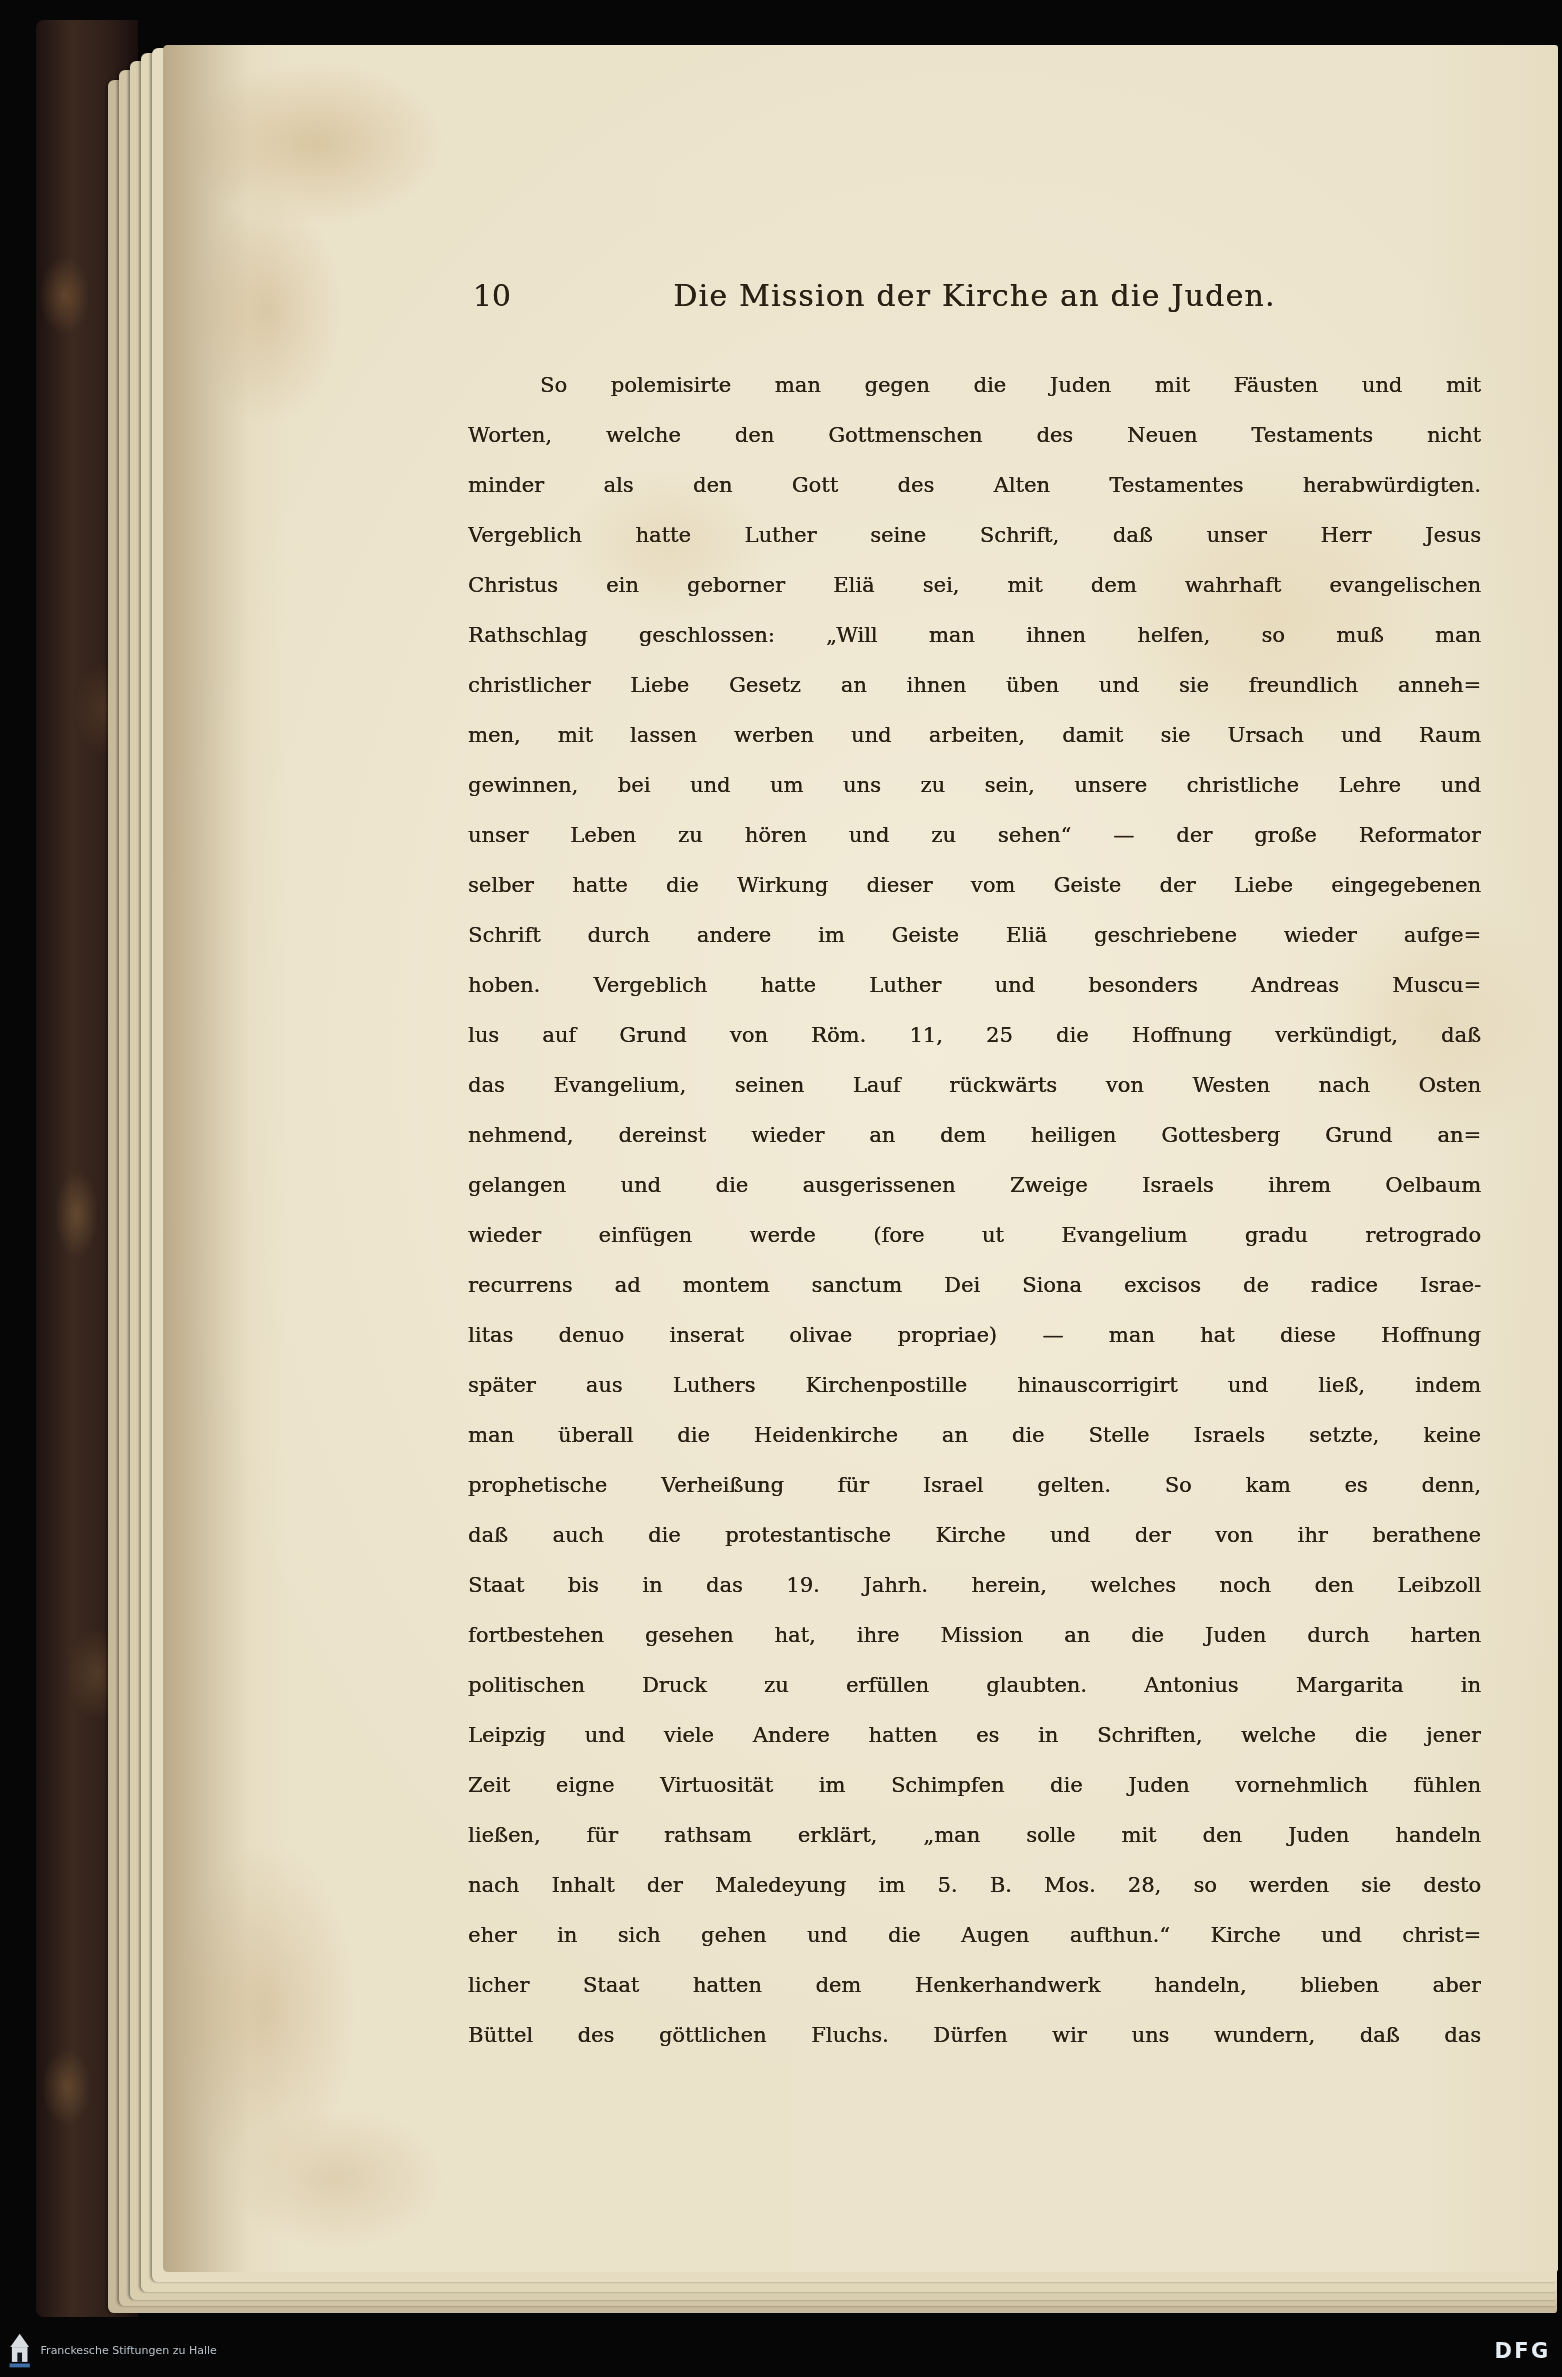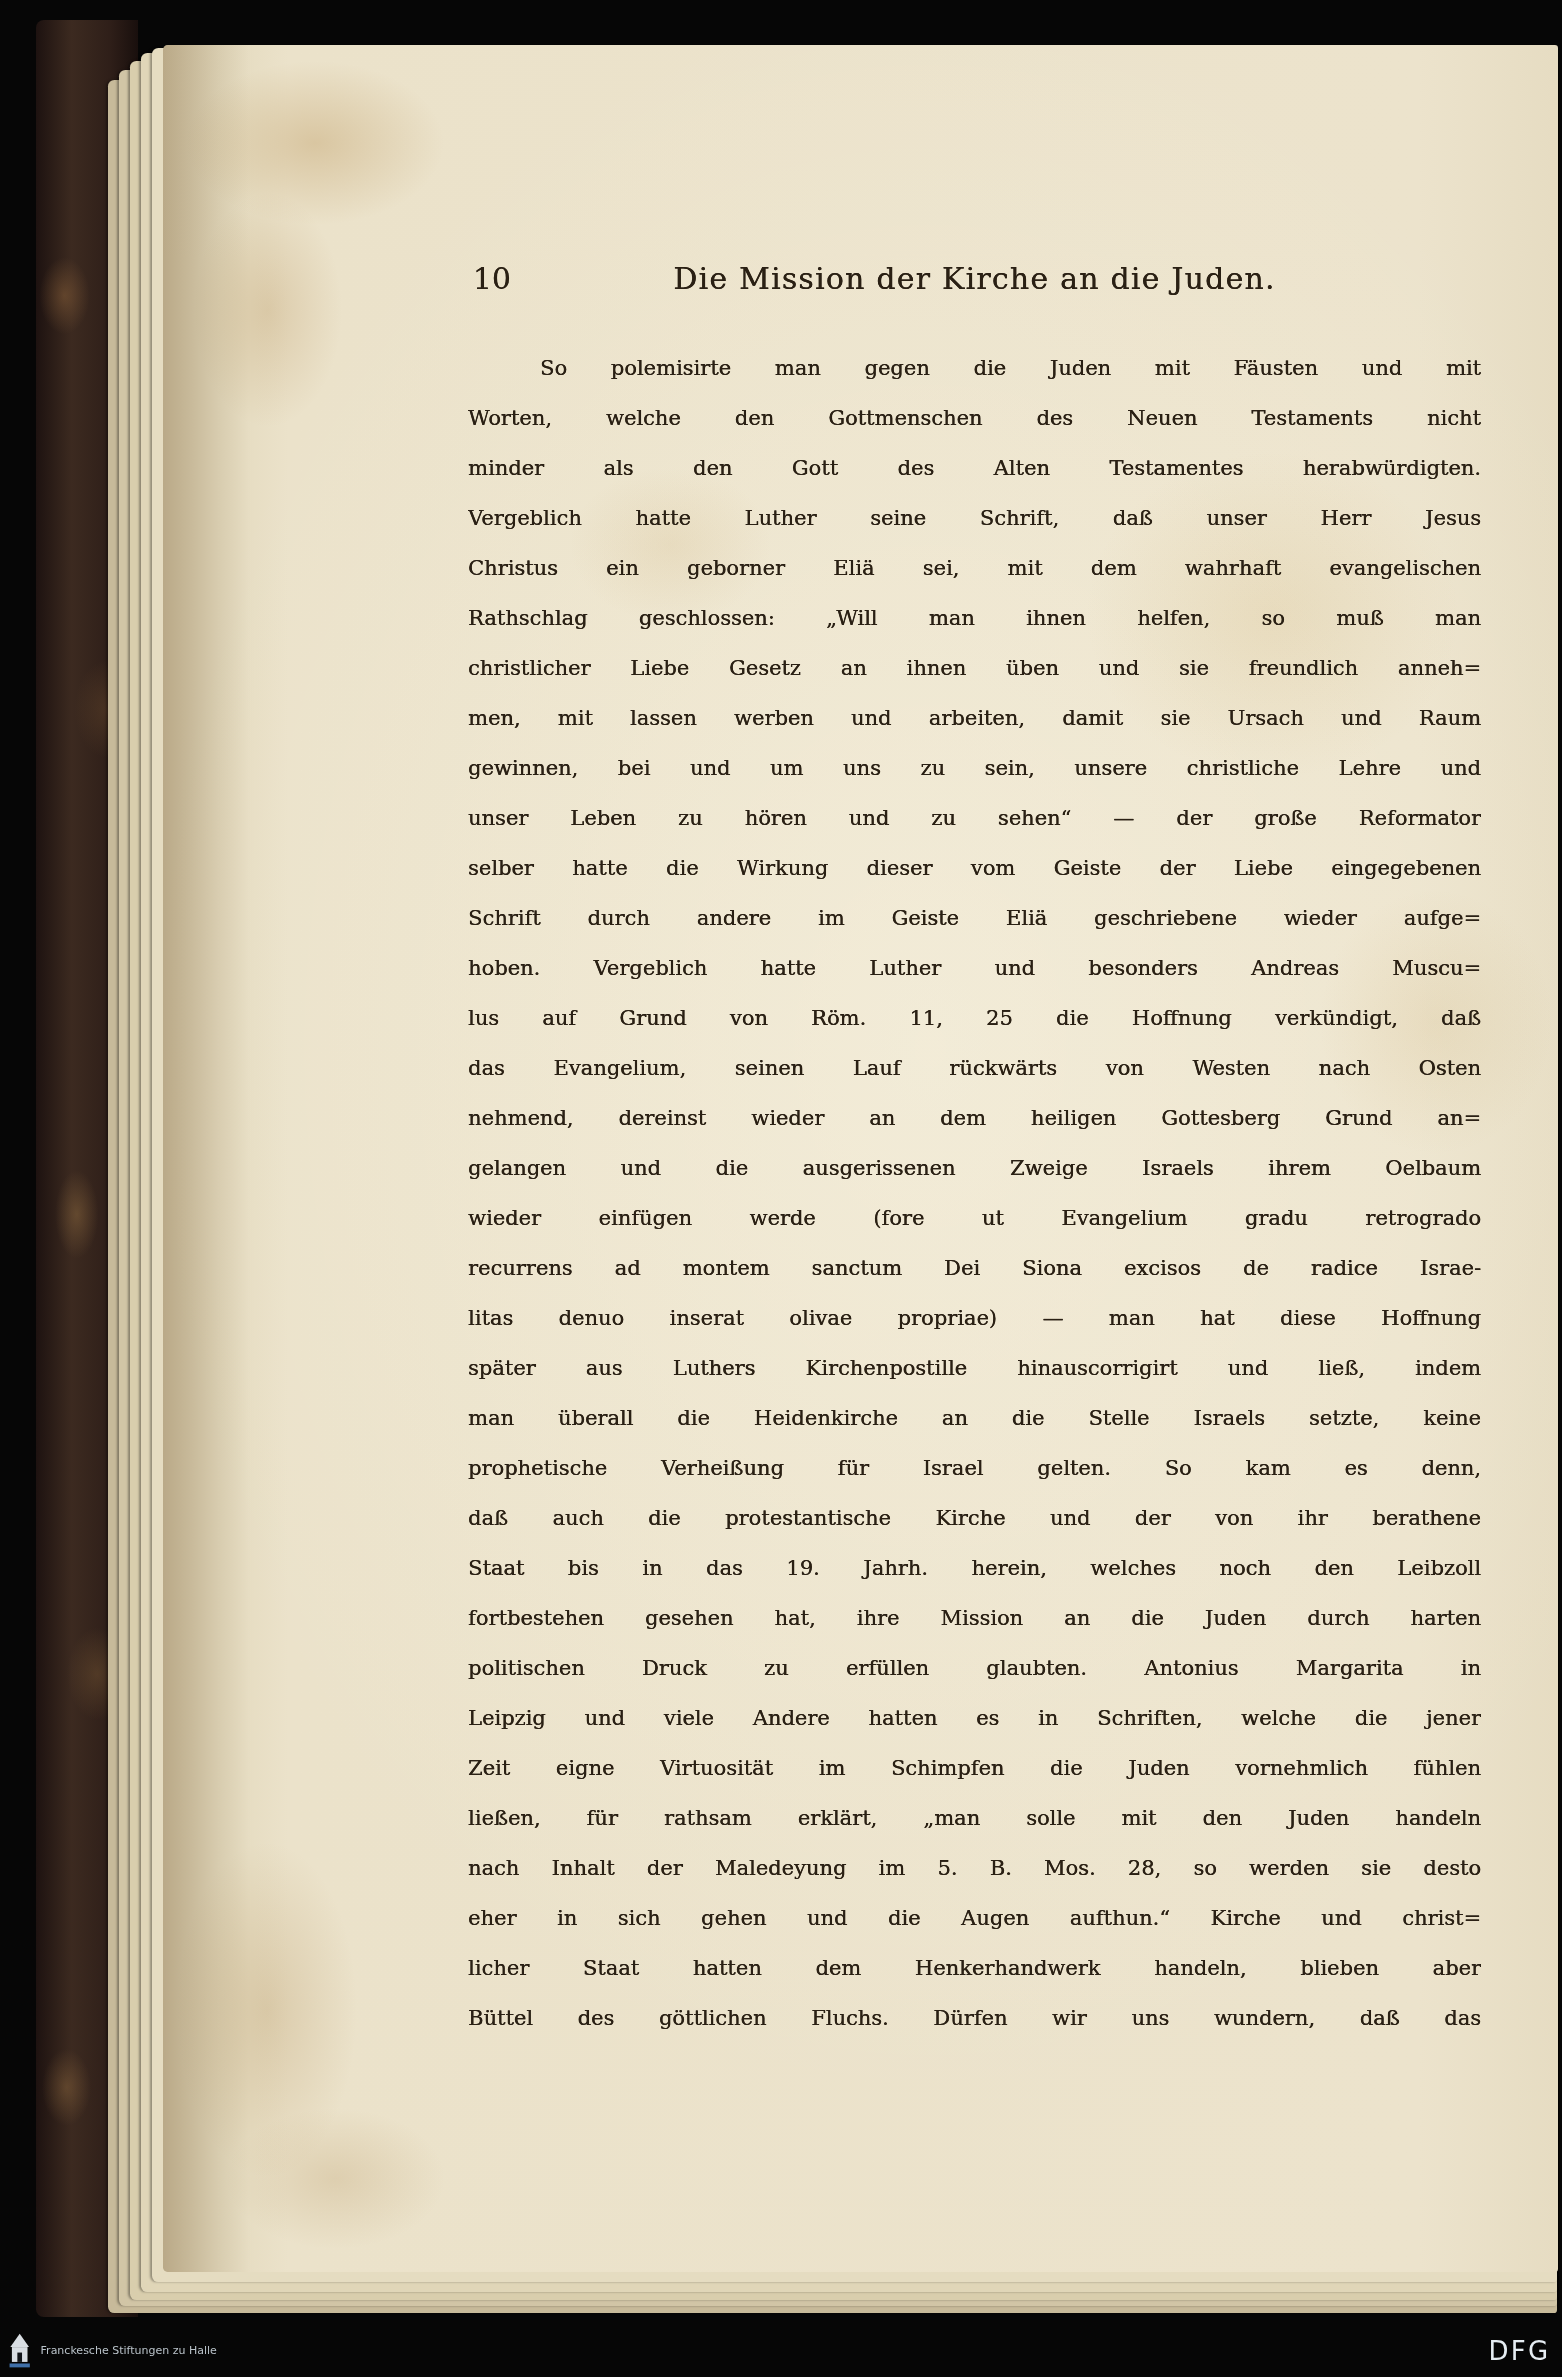--- a/index.html
+++ b/index.html
@@ -52,21 +52,21 @@
   .st1 { left:23.4px;  top:15.6px;   width:258px; height:164px; background:radial-gradient(closest-side, rgba(170,125,55,.28), transparent); }
   .st2 { left:31px;  top:148px;  width:148px; height:234px; background:radial-gradient(closest-side, rgba(165,120,55,.22), transparent); }
   .st3 { left:922px;top:406px;  width:375px; height:328px; background:radial-gradient(closest-side, rgba(190,150,70,.14), transparent); }
   .st4 { left:1156px;top:844px; width:234px; height:266px; background:radial-gradient(closest-side, rgba(185,145,70,.13), transparent); }
   .st5 { left:14px;  top:1797px; width:180px; height:336px; background:radial-gradient(closest-side, rgba(160,118,55,.22), transparent); }
   .st6 { left:63px;  top:2063px; width:219px; height:141px; background:radial-gradient(closest-side, rgba(160,118,55,.18), transparent); }
   .st7 { left:406px; top:422px;  width:203px; height:156px; background:radial-gradient(closest-side, rgba(180,140,70,.12), transparent); }
 
   
   .content {
-    position:absolute; left:305px; top:217px; width:1013px;
+    position:absolute; left:305px; top:234px; width:1013px;
     color: var(--ink, #2a2014);
   }
   .header-row {
     position:relative; text-align:center;
     font-size:30px; line-height:34px; letter-spacing:1.2px;
     text-shadow:0.2px 0 0 currentColor;
   }
   .pagenum { position:absolute; left:4.7px; top:0; letter-spacing:0; }
   .text-block {
     margin-top:47px;
@@ -83,21 +83,21 @@
   
   .footer {
     position:absolute; left:0; right:0; bottom:0; height:48px;
     display:flex; justify-content:space-between; align-items:center;
     padding:0 12.5px 4.7px 7.8px;
     font-family:"DejaVu Sans", sans-serif;
   }
   .footer-left { display:flex; align-items:center; }
   .emblem { display:inline-block; width:23.4px; height:36px; }
   .inst { margin-left:9.4px; font-size:11px; color: var(--footer_text, #b9c2c9); }
-  .dfg { font-size:26px; font-weight:normal; letter-spacing:2.3px; color: var(--dfg, #e6edf3); }
+  .dfg { font-size:21px; font-weight:bold; letter-spacing:2.3px; color: var(--dfg, #e6edf3); }
 </style>
 </head>
 <body>
 
 <div id="screen">
 
   <div class="cover"></div>
 
   <div class="stack s1"></div>
   <div class="stack s2"></div>

